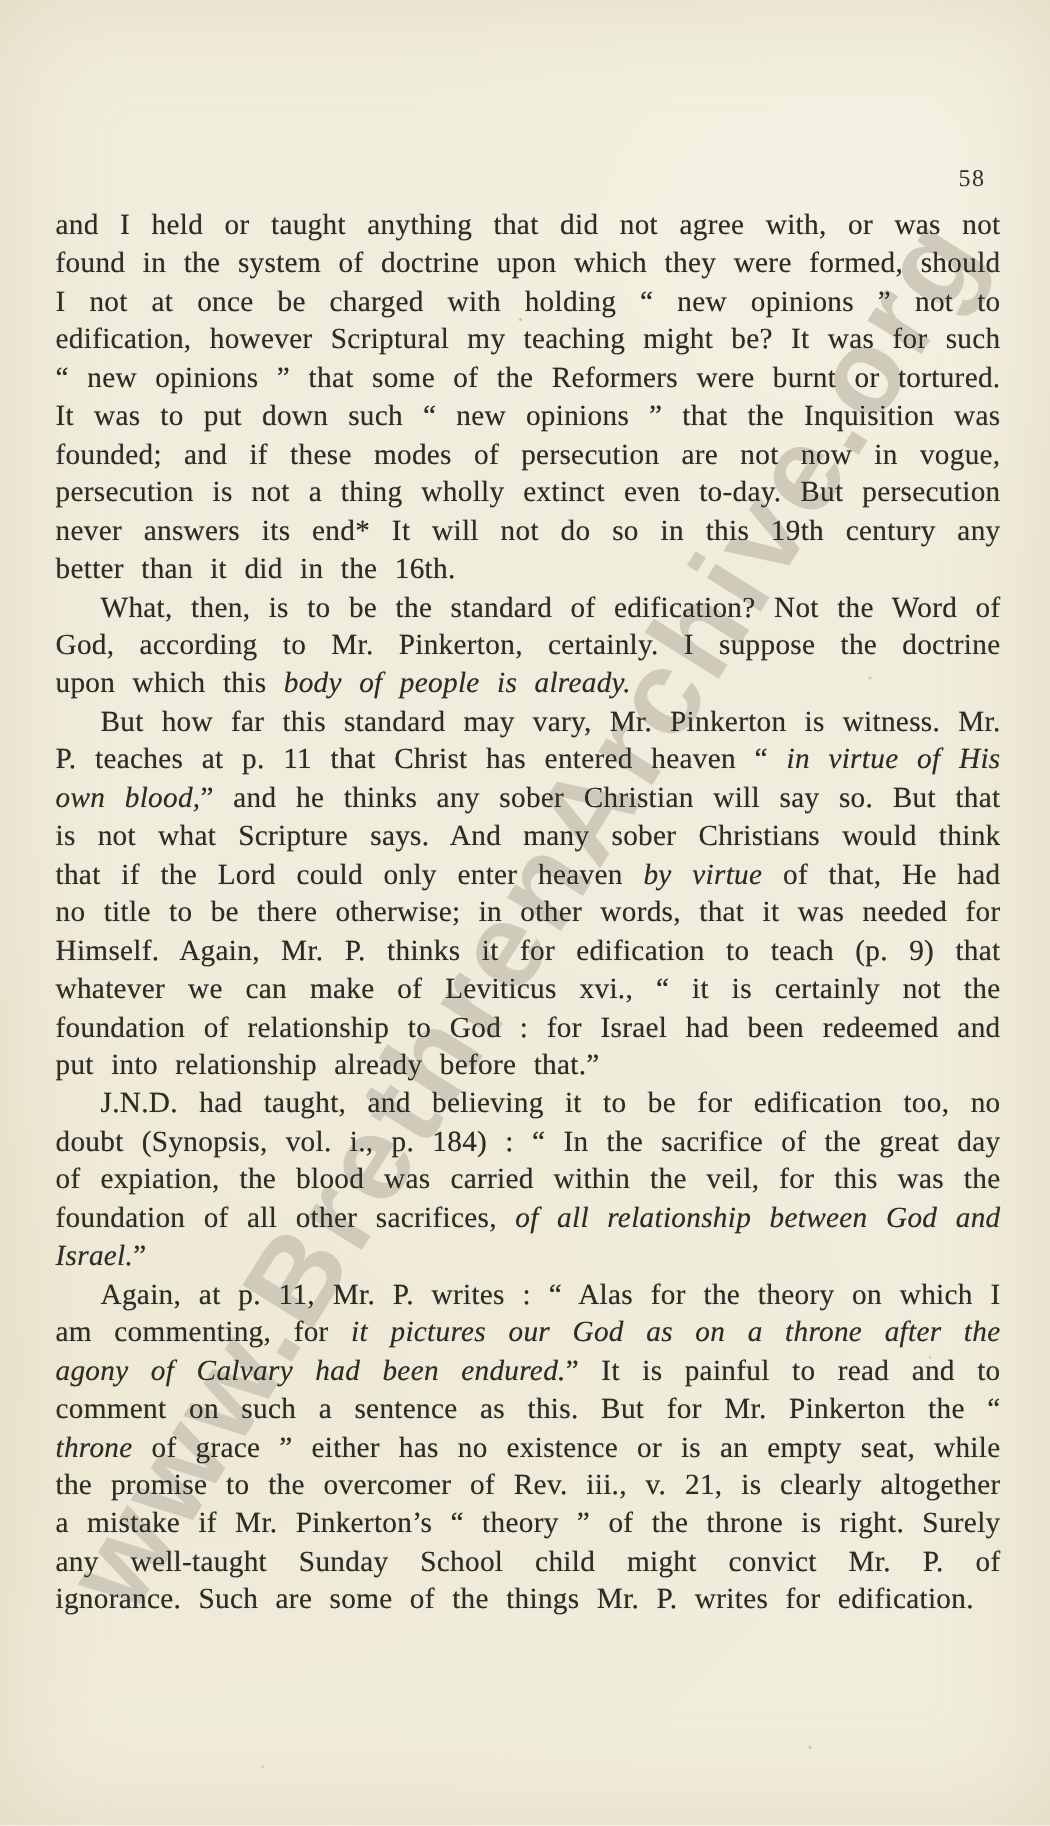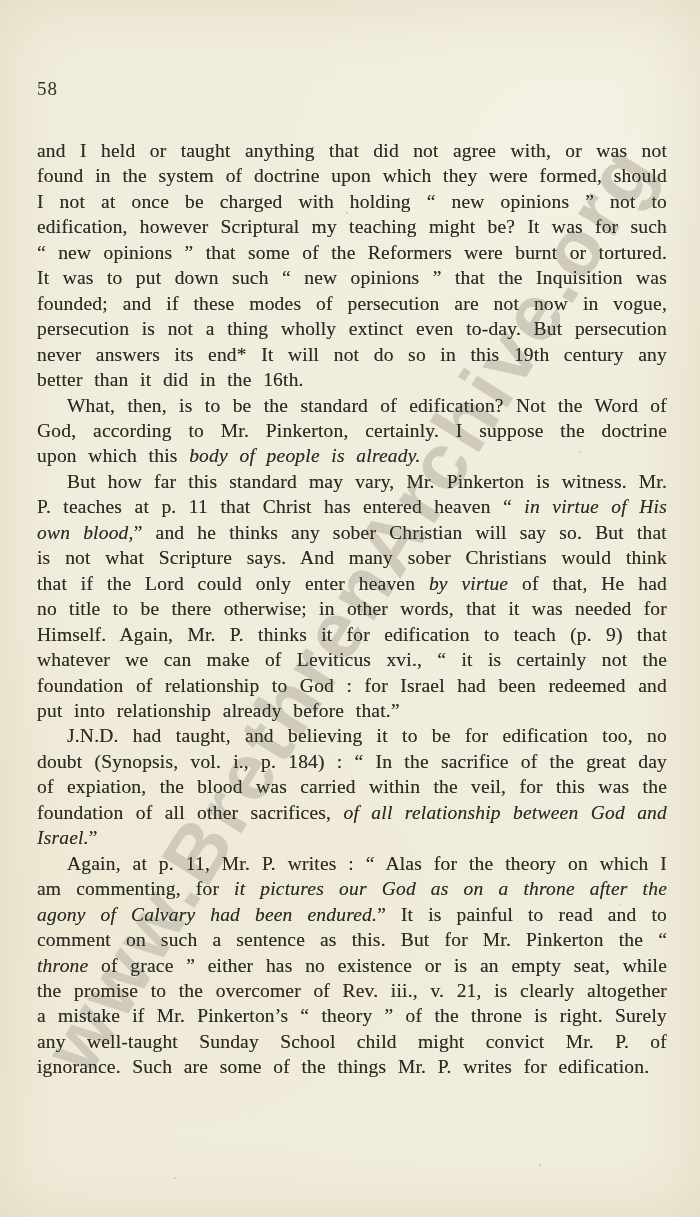--- a/index.html
+++ b/index.html
@@ -27,25 +27,25 @@
   }
   .page::after {
     content: "";
     position: absolute;
     inset: 0;
     box-shadow: inset 0 0 70px rgba(185,170,130,0.28);
     pointer-events: none;
   }
   .page-number {
     position: absolute;
-    top: 78px;
+    top: 111px;
     left: 37px;
     width: 620px;
-    text-align: left;
-    font-size: 19px;
+    text-align: right;
+    font-size: 16px;
     letter-spacing: 1px;
     color: #2f2d27;
   }
   .text-block {
     position: absolute;
     top: 138px;
     left: 37px;
     width: 630px;
     color: #2d2b25;
     font-size: 19.5px;

